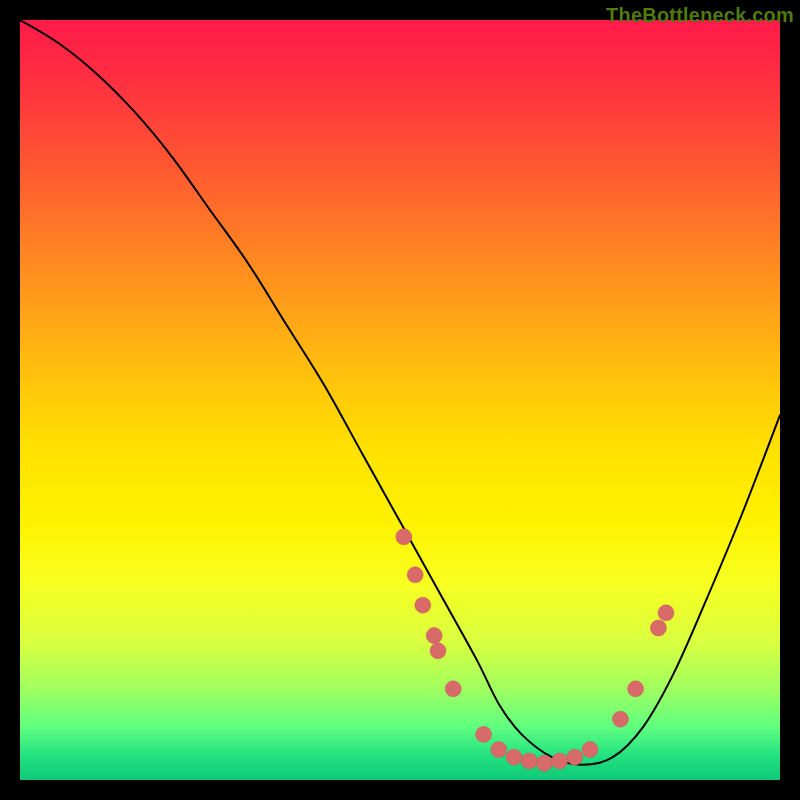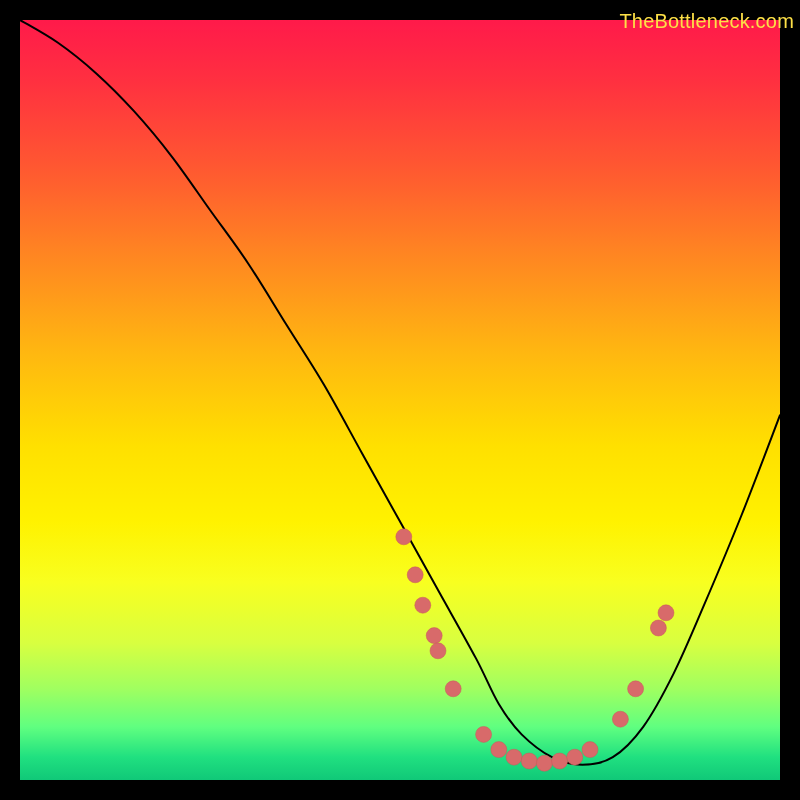--- a/index.html
+++ b/index.html
@@ -26,26 +26,26 @@
       #fff200 66%,
       #f8ff20 74%,
       #d8ff40 82%,
       #a0ff60 88%,
       #60ff80 93%,
       #20e080 97%,
       #10c878 100%);
   }
   .watermark {
     position: absolute;
-    top: 10px;
+    top: 4px;
     right: 6px;
     font-family: Arial, Helvetica, sans-serif;
     font-size: 20px;
-    font-weight: 400;
-    color: #fde047;
+    font-weight: 700;
+    color: #4d7c0f;
     letter-spacing: 0.2px;
   }
   svg.curve {
     position: absolute;
     left: 0; top: 0;
     width: 100%;
     height: 100%;
   }
   .dot {
     fill: #d86a6a;

